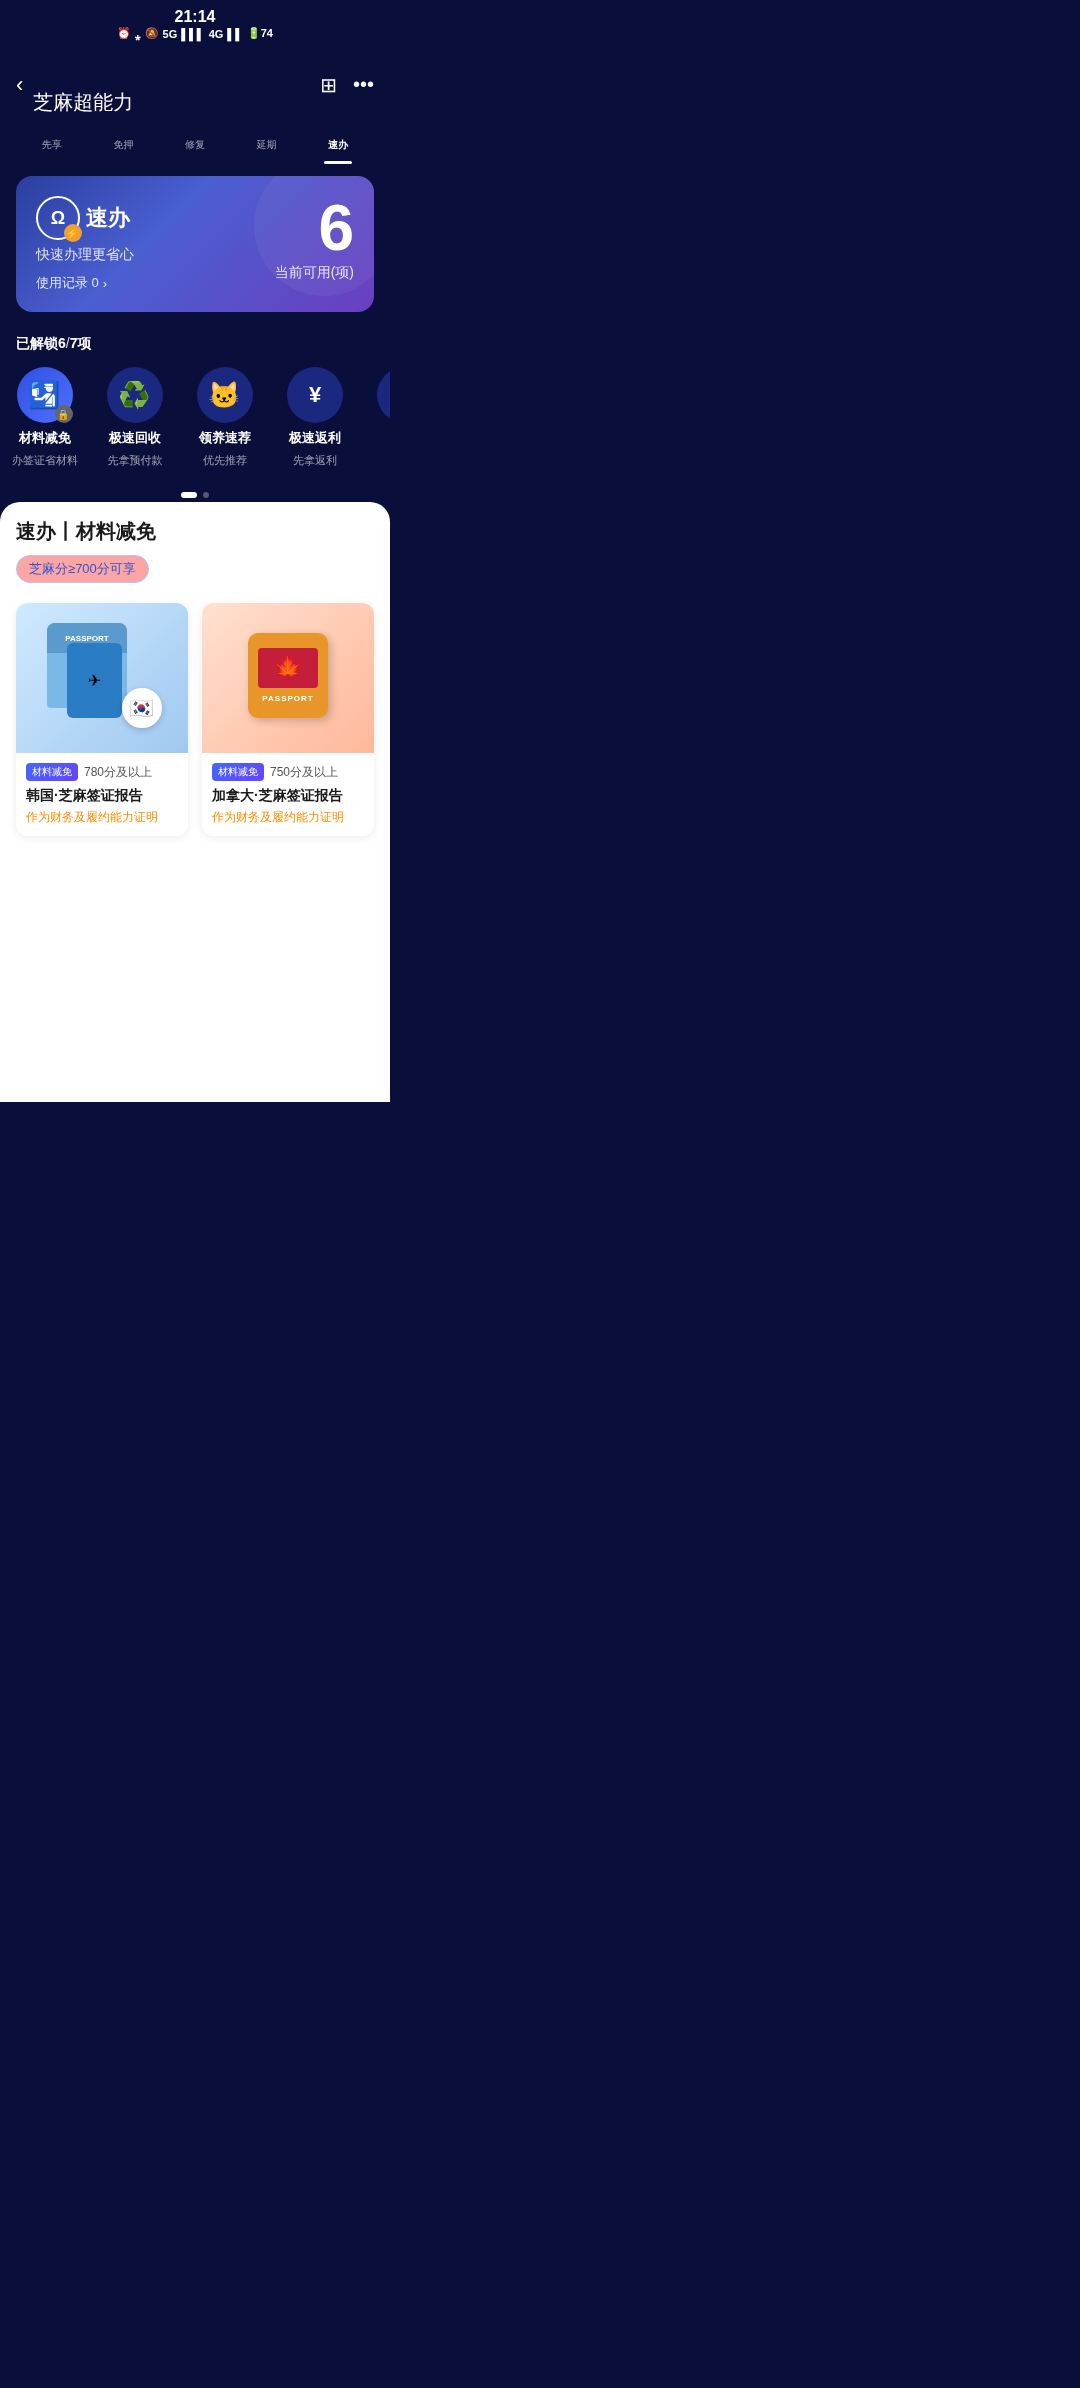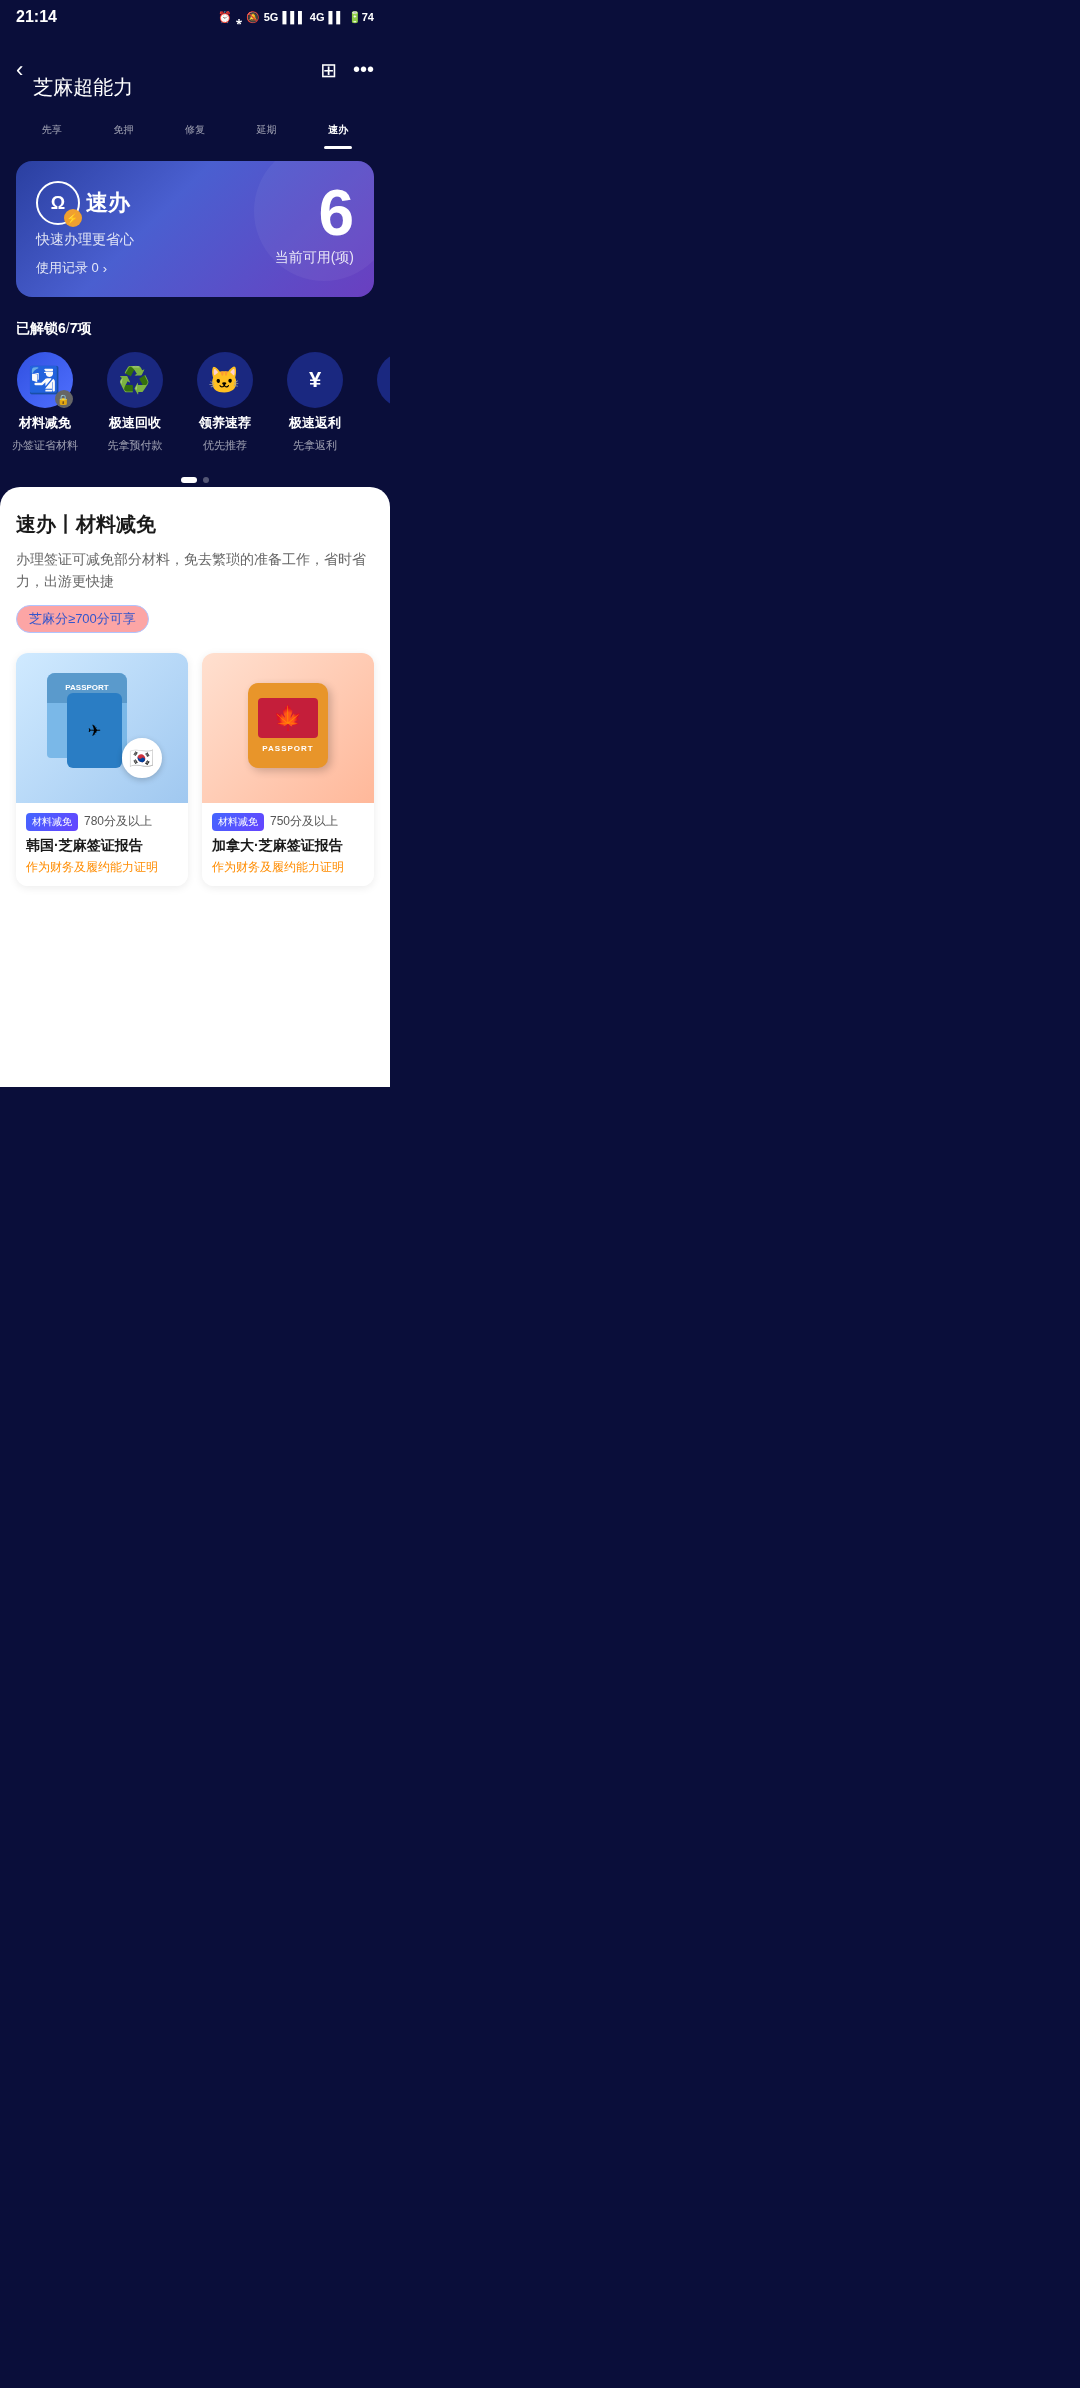--- a/index.html
+++ b/index.html
@@ -10,25 +10,25 @@
       background: #0a0e3a;
       font-family: -apple-system, 'PingFang SC', 'Microsoft YaHei', sans-serif;
       overflow-x: hidden;
     }
 
     
     .status-bar {
       background: #0a0e3a;
       padding: 8px 16px 4px;
       display: flex;
-      justify-content: space-between;
       align-items: center;
       color: white;
       font-size: 13px;
       font-weight: 600;
+      flex-direction: column;
     }
     .status-time { font-size: 16px; font-weight: bold; }
     .status-icons { display: flex; align-items: center; gap: 4px; font-size: 11px; }
 
     
     .header {
       background: #0a0e3a;
       padding: 8px 16px 12px;
       display: flex;
       align-items: center;
@@ -231,21 +231,21 @@
     .feature-desc {
       color: rgba(255,255,255,0.6);
       font-size: 11px;
       text-align: center;
     }
 
     
     .content-area {
       background: white;
       border-radius: 20px 20px 0 0;
-      padding: 24px 16px;
+      padding: 16px 16px;
       min-height: 600px;
     }
 
     
     .section-title {
       font-size: 20px;
       font-weight: bold;
       color: #1a1a1a;
       margin-bottom: 10px;
     }
@@ -452,21 +452,20 @@
   </div>
 </div>
 
 <div class="scroll-indicator">
   <div class="dot active"></div>
   <div class="dot"></div>
 </div>
 
 <div class="content-area">
   <h2 class="section-title">速办丨材料减免</h2>
-  <p class="section-desc">办理签证可减免部分材料，免去繁琐的准备工作，省时省力，出游更快捷</p>
   <span class="score-badge">芝麻分≥700分可享</span>
 
   
   <div class="card-grid">
 
     <div class="visa-card">
       <div class="visa-card-image korea">
 
         <div style="position:relative;width:130px;height:110px;">
 

